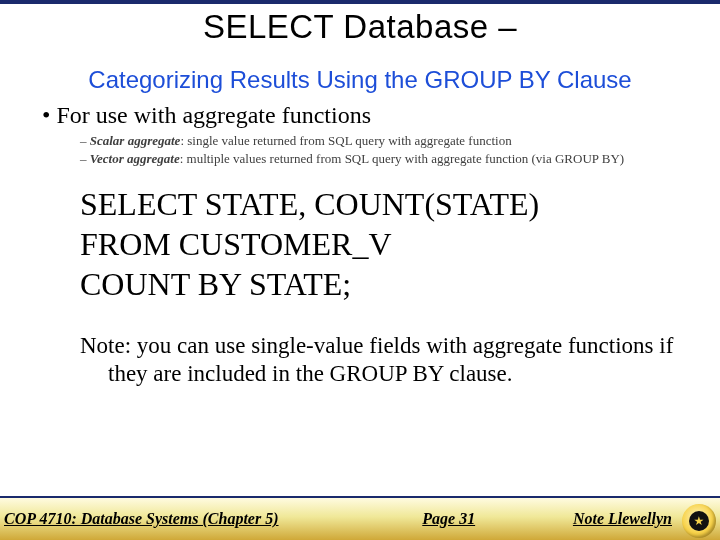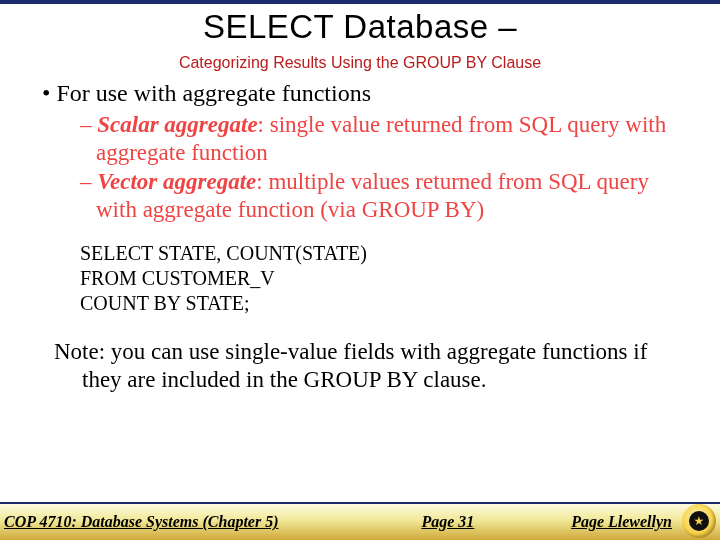--- a/index.html
+++ b/index.html
@@ -22,72 +22,72 @@
   }
   .title-main {
     font-family: Arial, Helvetica, sans-serif;
     font-size: 33px;
     font-weight: 400;
     color: #000;
     letter-spacing: 0.5px;
   }
   .title-sub {
     font-family: Arial, Helvetica, sans-serif;
-    font-size: 16px;
-    color: #b91c1c;
-    margin-top: 8px;
+    font-size: 24px;
+    color: #1d4ed8;
+    margin-top: 20px;
   }
   .body {
     padding: 6px 32px 0 32px;
   }
   .bullet-1 {
     font-size: 24px;
     color: #000;
     margin-left: 10px;
     margin-bottom: 4px;
   }
   .bullet-1::before {
     content: "• ";
   }
   .sub-list {
     margin-left: 48px;
     margin-bottom: 18px;
   }
   .bullet-2 {
-    font-size: 23px;
-    color: #ef4444;
+    font-size: 13px;
+    color: #404040;
     text-indent: -16px;
     padding-left: 16px;
     line-height: 1.2;
     margin-bottom: 2px;
   }
   .bullet-2::before {
     content: "– ";
   }
   .term { font-style: italic; font-weight: bold; }
   .sql-block {
     margin-left: 48px;
-    font-size: 20px;
+    font-size: 32px;
     line-height: 1.25;
-    margin-bottom: 22px;
+    margin-bottom: 28px;
   }
   .note-block {
-    margin-left: 22px;
+    margin-left: 48px;
     font-size: 23px;
     line-height: 1.2;
     text-indent: -28px;
     padding-left: 28px;
     padding-right: 10px;
   }
   .footer {
     position: absolute;
     bottom: 0;
     left: 0;
     width: 100%;
-    height: 38px;
+    height: 44px;
     background: linear-gradient(to bottom, #fffbe0 0%, #f0e898 45%, #cfa838 100%);
     border-top: 2px solid #1a2a6c;
     display: flex;
     align-items: center;
     font-style: italic;
     font-weight: bold;
     font-size: 16px;
     color: #000;
     padding: 0 6px 0 4px;
   }
@@ -147,21 +147,21 @@
     <div>FROM CUSTOMER_V</div>
     <div>COUNT BY STATE;</div>
   </div>
 
   <div class="note-block">Note: you can use single-value fields with aggregate functions if they are included in the GROUP BY clause.</div>
 </div>
 
 <div class="footer">
   <span class="left">COP 4710: Database Systems  (Chapter 5)</span>
   <span class="center">Page 31</span>
-  <span class="right">Page Llewellyn</span>
+  <span class="right">Note Llewellyn</span>
 </div>
 
 <div class="logo">
   <div class="logo-outer">
     <div class="logo-inner">
         <span class="logo-star">★</span>
       </div>
   </div>
 </div>
 

